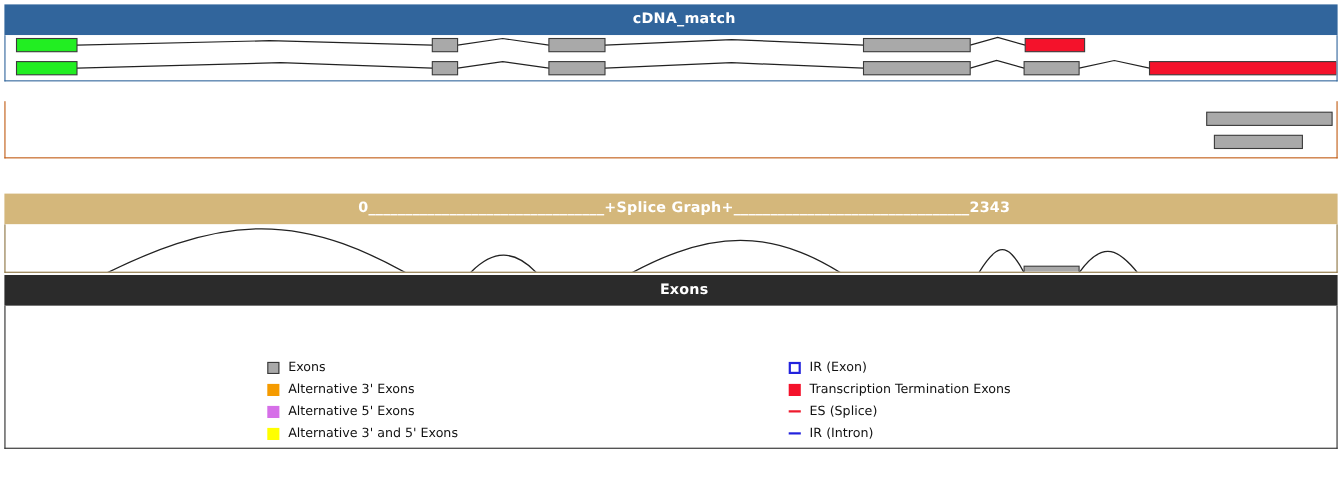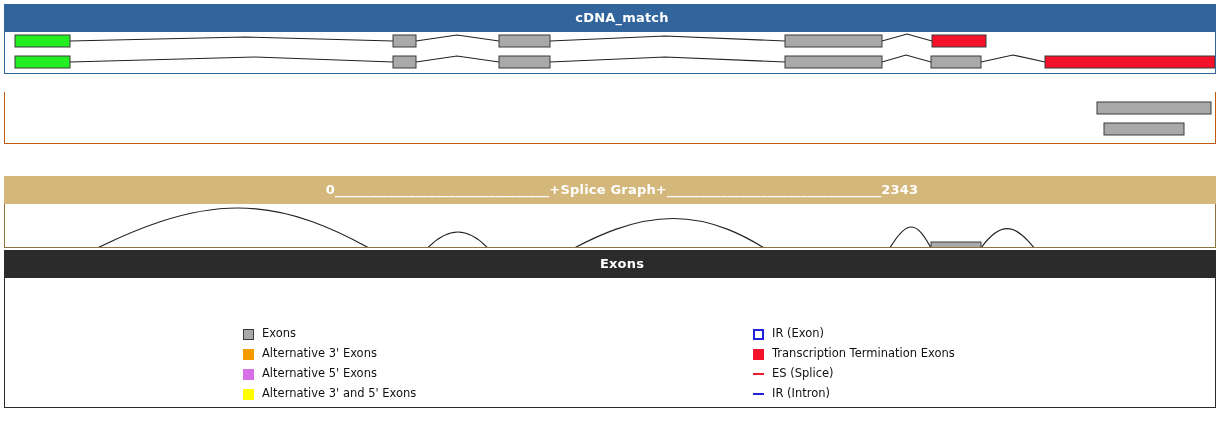--- a/index.html
+++ b/index.html
@@ -65,21 +65,21 @@
   svg.model { display: block; }
 
   
   .legend-cols {
     position: absolute;
     left: 0; top: 0;
     width: 100%; height: 100%;
   }
   .legend-col { position: absolute; top: 46px; }
   .legend-col.left  { left: 238px; }
-  .legend-col.right { left: 748px; }
+  .legend-col.right { left: 712px; }
   .legend-row {
     height: 20px;
     display: flex;
     align-items: center;
     white-space: nowrap;
   }
   .legend-swatch {
     width: 11px; height: 11px;
     margin-right: 8px;
     flex: 0 0 11px;

